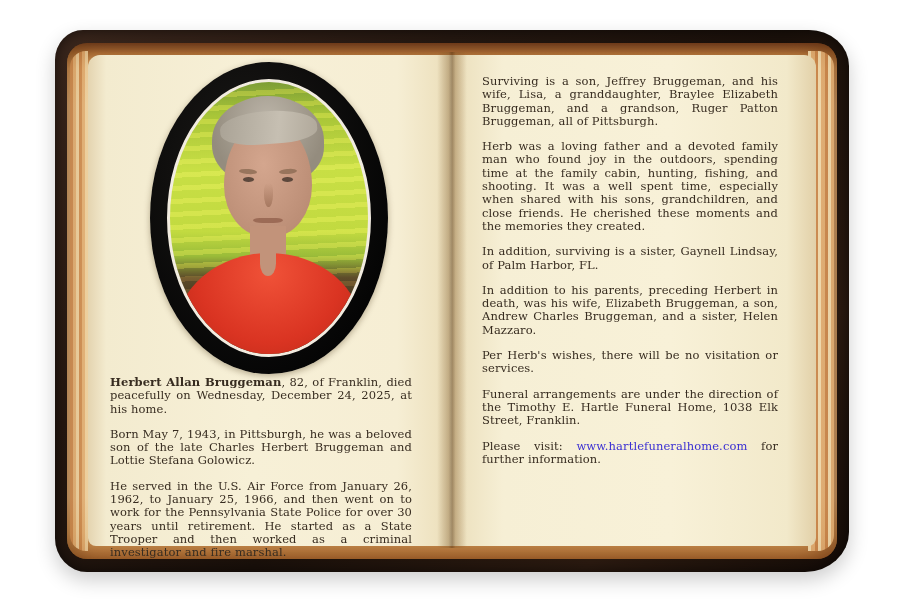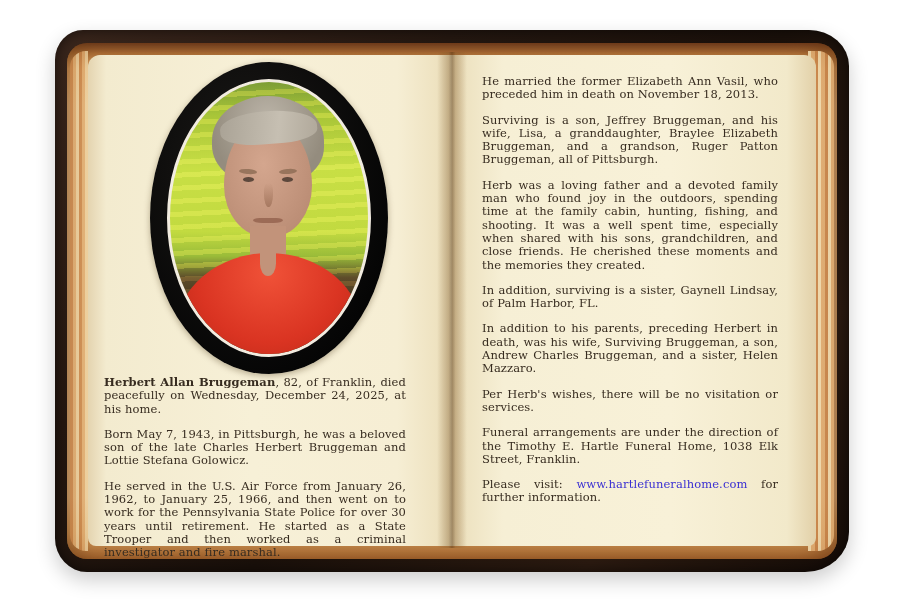--- a/index.html
+++ b/index.html
@@ -99,21 +99,21 @@
     background:radial-gradient(ellipse at 50% 18%,#f05238,#da3422 55%,#ba2817 90%);
     border-radius:50% 50% 0 0 / 72% 72% 0 0;
   }
   .collar-v{position:absolute;top:62.5%;left:45.5%;width:8%;height:9%;background:#c2937a;border-radius:0 0 50% 50%;}
   
   .obit-text{
     position:absolute;color:#372c20;font-size:11.5px;line-height:13.3px;
     text-align:justify;letter-spacing:.1px;
   }
   .obit-text p{margin:0 0 12px 0;}
-  .left-text{left:104px;top:376px;width:302px;}
+  .left-text{left:110px;top:376px;width:302px;}
   .right-text{left:482px;top:75px;width:296px;}
   .obit-name{font-weight:bold;}
   .site-link{color:#3a2fd2;text-decoration:none;cursor:pointer;margin-top:16px;}
 </style>
 </head>
 <body>
 
 <div class="canvas">
 
   <div class="cover"></div>
@@ -145,23 +145,22 @@
     </div>
   </div>
 
   <div class="obit-text left-text">
     <p><span class="obit-name">Herbert Allan Bruggeman</span><span>, 82, of Franklin, died peacefully on Wednesday, December 24, 2025, at his home.</span></p>
     <p>Born May 7, 1943, in Pittsburgh, he was a beloved son of the late Charles Herbert Bruggeman and Lottie Stefana Golowicz.</p>
     <p>He served in the U.S. Air Force from January 26, 1962, to January 25, 1966, and then went on to work for the Pennsylvania State Police for over 30 years until retirement. He started as a State Trooper and then worked as a criminal investigator and fire marshal.</p>
   </div>
 
   <div class="obit-text right-text">
-    <p>He married the former Elizabeth Ann Vasil, who preceded him in death on November 18, 2013.</p>
     <p>Surviving is a son, Jeffrey Bruggeman, and his wife, Lisa, a granddaughter, Braylee Elizabeth Bruggeman, and a grandson, Ruger Patton Bruggeman, all of Pittsburgh.</p>
     <p>Herb was a loving father and a devoted family man who found joy in the outdoors, spending time at the family cabin, hunting, fishing, and shooting. It was a well spent time, especially when shared with his sons, grandchildren, and close friends. He cherished these moments and the memories they created.</p>
     <p>In addition, surviving is a sister, Gaynell Lindsay, of Palm Harbor, FL.</p>
-    <p>In addition to his parents, preceding Herbert in death, was his wife, Surviving Bruggeman, a son, Andrew Charles Bruggeman, and a sister, Helen Mazzaro.</p>
+    <p>In addition to his parents, preceding Herbert in death, was his wife, Elizabeth Bruggeman, a son, Andrew Charles Bruggeman, and a sister, Helen Mazzaro.</p>
     <p>Per Herb's wishes, there will be no visitation or services.</p>
     <p>Funeral arrangements are under the direction of the Timothy E. Hartle Funeral Home, 1038 Elk Street, Franklin.</p>
     <p><span>Please visit: </span><a class="site-link" href="#">www.hartlefuneralhome.com</a><span> for further information.</span></p>
   </div>
 
 </div>
 
 </body></html>

